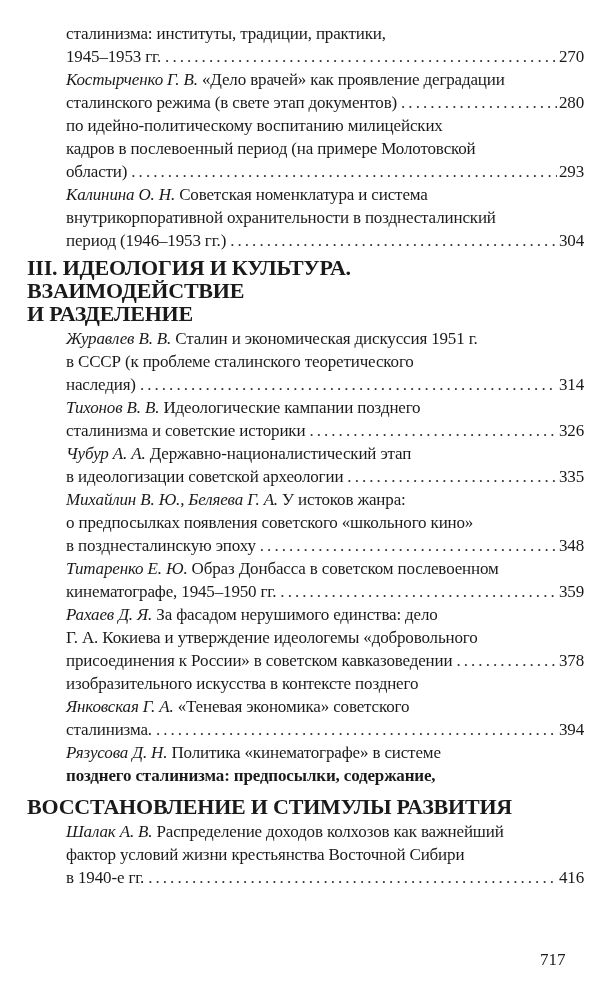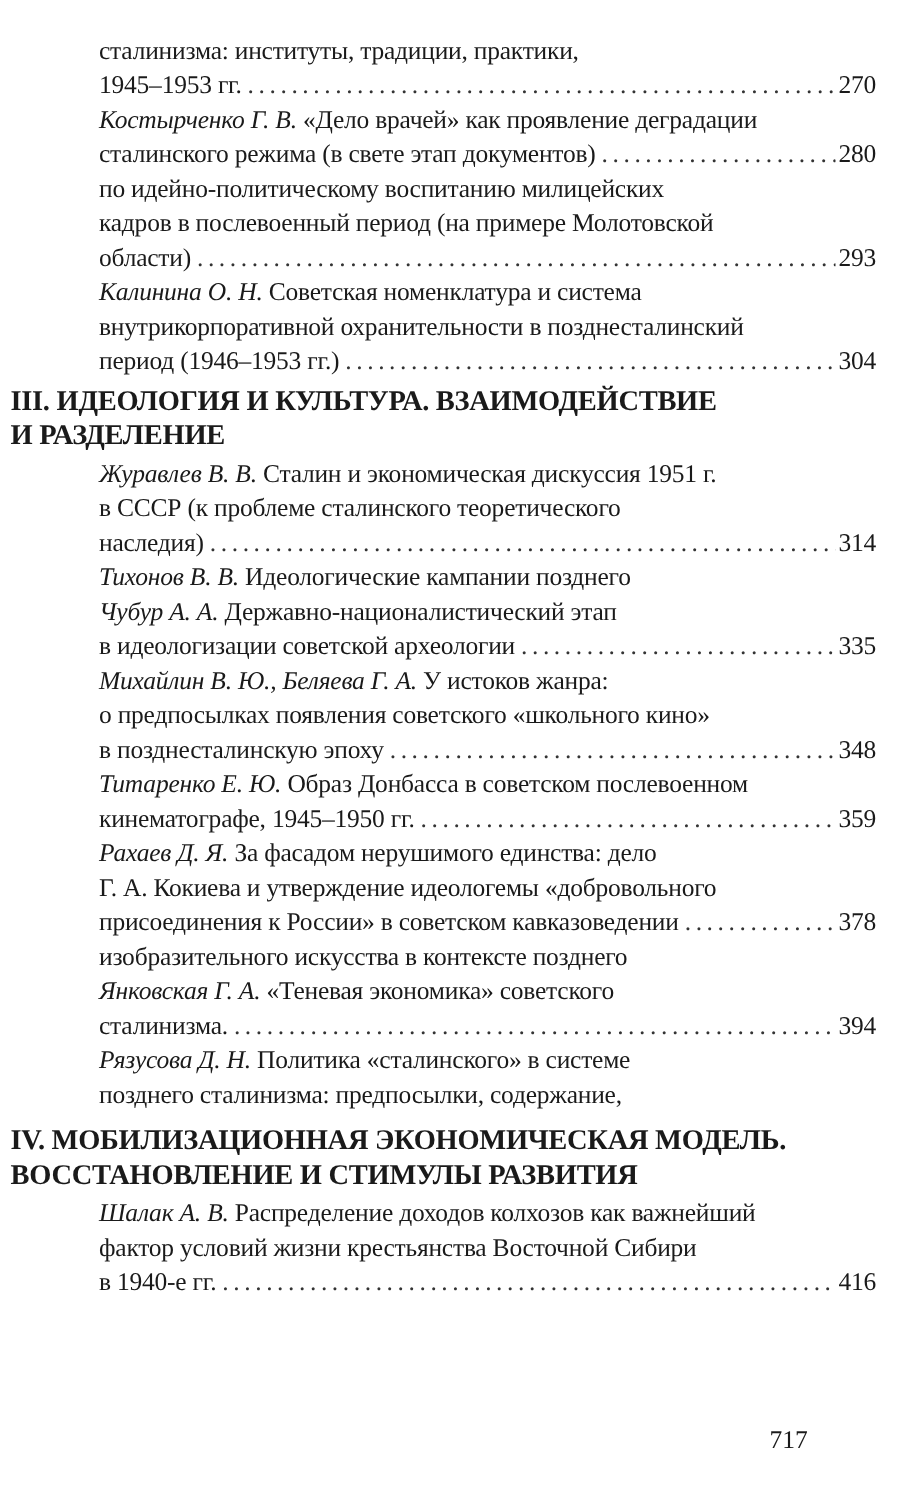--- a/index.html
+++ b/index.html
@@ -15,24 +15,24 @@
       font-family: "Liberation Serif", "DejaVu Serif", serif;
       color: #1a1a1a;
     }
     .page {
       position: absolute;
       left: 0;
       top: 22px;
       width: 600px;
     }
     .section-heading {
-      margin-left: 7px;
+      margin-left: 27px;
       width: 540px;
       font-weight: bold;
-      font-size: 19px;
+      font-size: 22px;
       line-height: 23px;
       letter-spacing: -0.2px;
       margin-top: 4px;
       margin-bottom: 2px;
     }
     .entry {
       margin-left: 66px;
       width: 518px;
       font-size: 17px;
       line-height: 23px;
@@ -64,21 +64,21 @@
     }
     .entry .last-line .pg {
       flex: 0 0 auto;
       text-align: right;
     }
     .author {
       font-style: italic;
     }
     .folio {
       position: absolute;
-      left: 513px;
+      left: 540px;
       top: 950px;
       font-size: 17px;
       line-height: 20px;
     }
   </style>
 </head>
 <body>
 
 <div class="page">
 
@@ -128,20 +128,25 @@
         <span class="line"><span class="author">Журавлев В. В.</span><span style="white-space: pre;"> Сталин и экономическая дискуссия 1951 г.</span></span>
         <span class="line"><span style="white-space: pre;">в СССР (к проблеме сталинского теоретического</span></span>
         <span class="last-line">
           <span class="lt">наследия)</span>
           <span class="dots"></span>
           <span class="pg">314</span>
         </span>
       </div>
       <div class="entry">
         <span class="line"><span class="author">Тихонов В. В.</span><span style="white-space: pre;"> Идеологические кампании позднего</span></span>
+        <span class="last-line">
+          <span class="lt">сталинизма и советские историки</span>
+          <span class="dots"></span>
+          <span class="pg">326</span>
+        </span>
       </div>
       <div class="entry">
         <span class="line"><span class="author">Чубур А. А.</span><span style="white-space: pre;"> Державно-националистический этап</span></span>
         <span class="last-line">
           <span class="lt">в идеологизации советской археологии</span>
           <span class="dots"></span>
           <span class="pg">335</span>
         </span>
       </div>
       <div class="entry">
@@ -173,27 +178,26 @@
       <div class="entry">
         <span class="line"><span style="white-space: pre;">изобразительного искусства в контексте позднего</span></span>
         <span class="line"><span class="author">Янковская Г. А.</span><span style="white-space: pre;"> «Теневая экономика» советского</span></span>
         <span class="last-line">
           <span class="lt">сталинизма.</span>
           <span class="dots"></span>
           <span class="pg">394</span>
         </span>
       </div>
       <div class="entry">
-        <span class="line"><span class="author">Рязусова Д. Н.</span><span style="white-space: pre;"> Политика «сталинского» в системе</span></span>
-        <span class="line"><span style="white-space: pre;">позднего сталинизма: предпосылки, содержание,</span></span>
+        <span class="line"><span class="author">Рязусова Д. Н.</span><span style="white-space: pre;"> Политика «кинематографе» в системе</span></span>
+        <span class="line"><span style="white-space: pre; font-weight: bold;">позднего сталинизма: предпосылки, содержание,</span></span>
       </div>
     </div>
 
   <div class="section-heading" style="margin-top:8px;">
-    <div>IV. МОБИЛИЗАЦИОННАЯ ЭКОНОМИЧЕСКАЯ МОДЕЛЬ.</div>
     <div>ВОССТАНОВЛЕНИЕ И СТИМУЛЫ РАЗВИТИЯ</div>
   </div>
   <div id="section4">
       <div class="entry">
         <span class="line"><span class="author">Шалак А. В.</span><span style="white-space: pre;"> Распределение доходов колхозов как важнейший</span></span>
         <span class="line"><span style="white-space: pre;">фактор условий жизни крестьянства Восточной Сибири</span></span>
         <span class="last-line">
           <span class="lt">в 1940-е гг.</span>
           <span class="dots"></span>
           <span class="pg">416</span>

